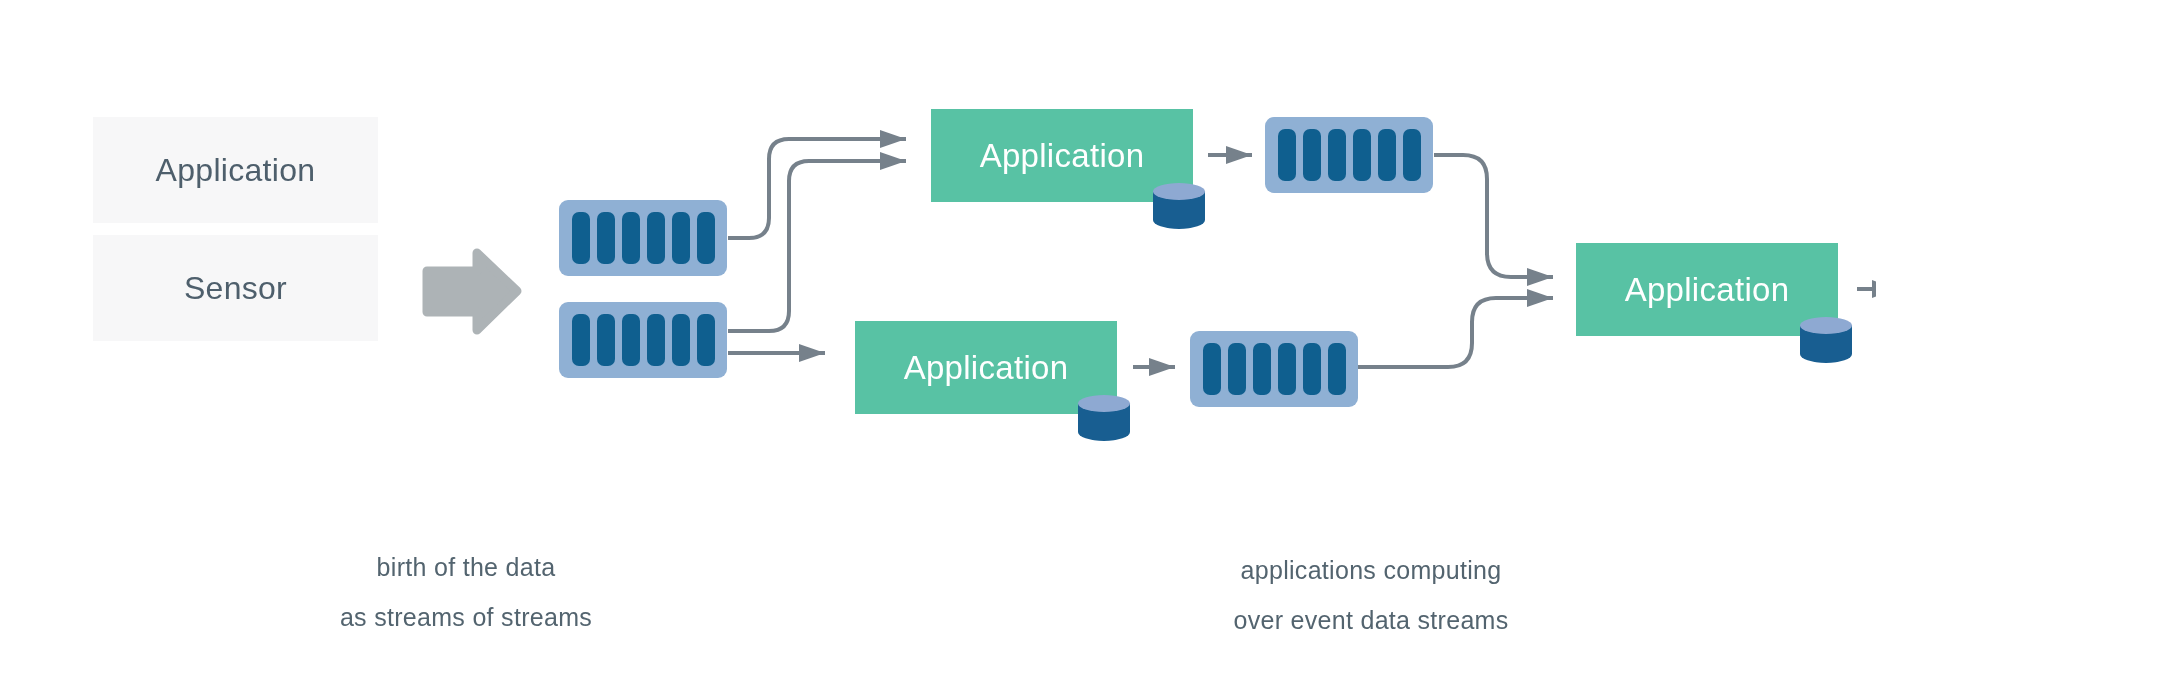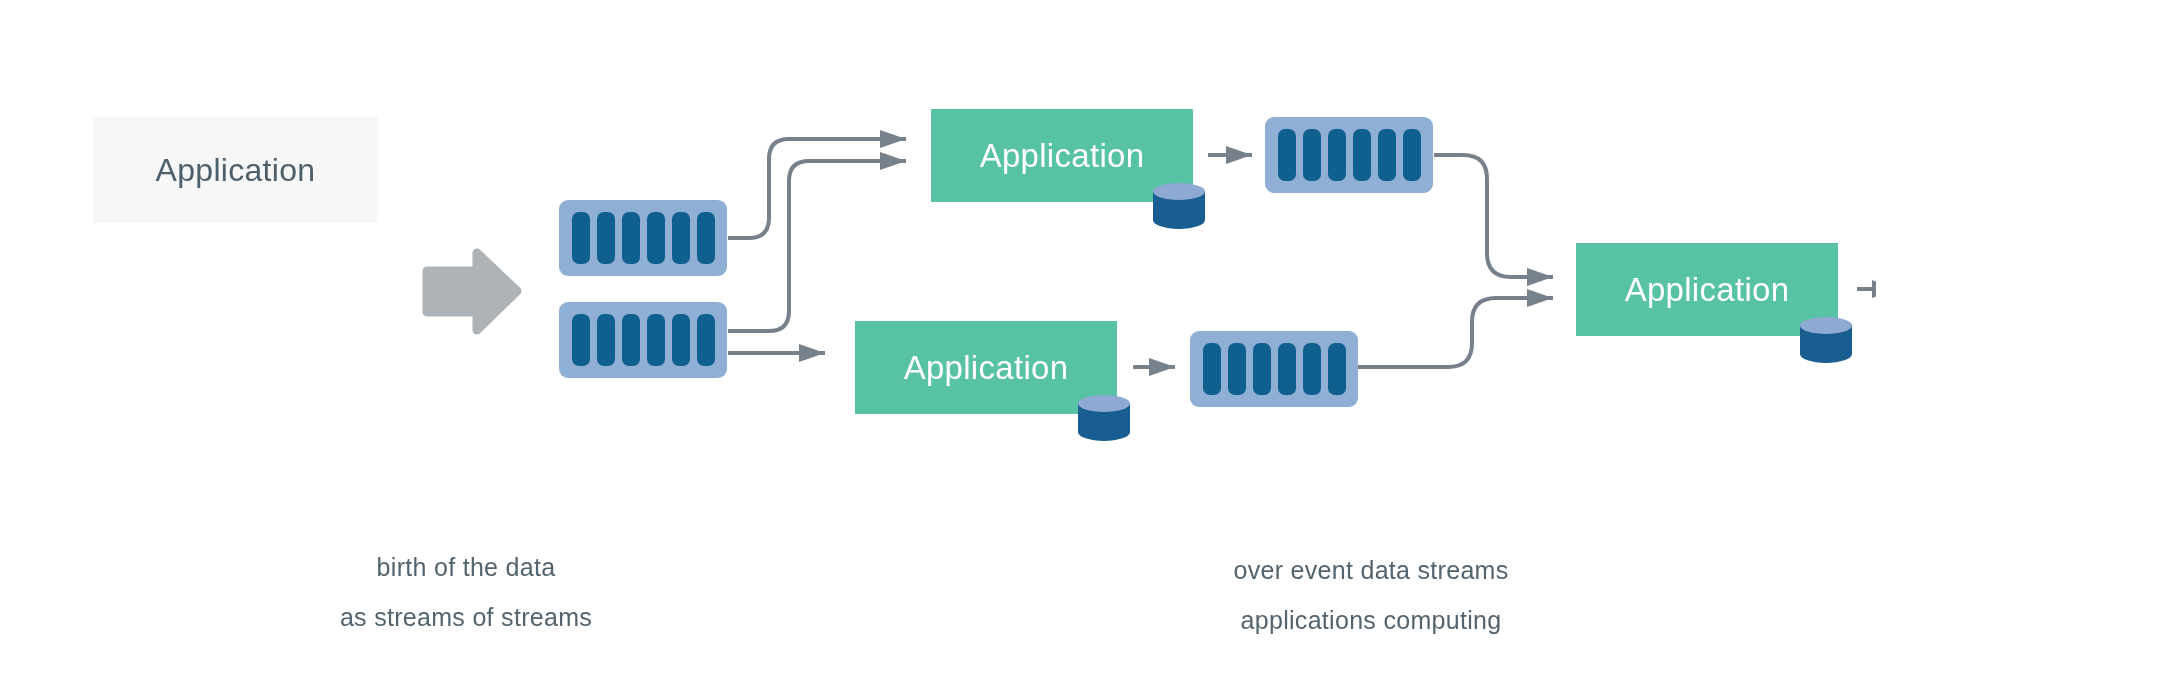--- a/index.html
+++ b/index.html
@@ -91,20 +91,21 @@
     <path class="connector" marker-end="url(#ah)" d="M 1133 367 H 1175"></path>
 
     <path class="connector" marker-end="url(#ah)" d="M 1434 155 H 1463 Q 1487 155 1487 179 V 253 Q 1487 277 1511 277 H 1553"></path>
 
     <path class="connector" marker-end="url(#ah)" d="M 1358 367 H 1448 Q 1472 367 1472 343 V 322 Q 1472 298 1496 298 H 1553"></path>
 
     <path class="connector" marker-end="url(#ah)" d="M 1857 289 H 1898"></path>
   </svg>
 
   <div class="source" style="top:117px">Application</div>
+  <div class="source" style="top:235px">Sensor</div>
 
   <div class="stream" style="left:559px; top:200px">
       <span class="bar"></span>
       <span class="bar"></span>
       <span class="bar"></span>
       <span class="bar"></span>
       <span class="bar"></span>
       <span class="bar"></span>
     </div>
   <div class="stream" style="left:559px; top:302px">
@@ -155,17 +156,17 @@
   <div class="cylinder" style="left:1800px; top:317px">
     <span class="cyl-body"></span>
     <span class="cyl-top"></span>
   </div>
 
   <div class="caption" style="left:206px; top:542px">
     <div>birth of the data</div>
     <div>as streams of streams</div>
   </div>
   <div class="caption" style="left:1111px; top:545px">
+    <div>applications computing</div>
     <div>over event data streams</div>
-    <div>applications computing</div>
   </div>
 
 </div>
 
 </body></html>

